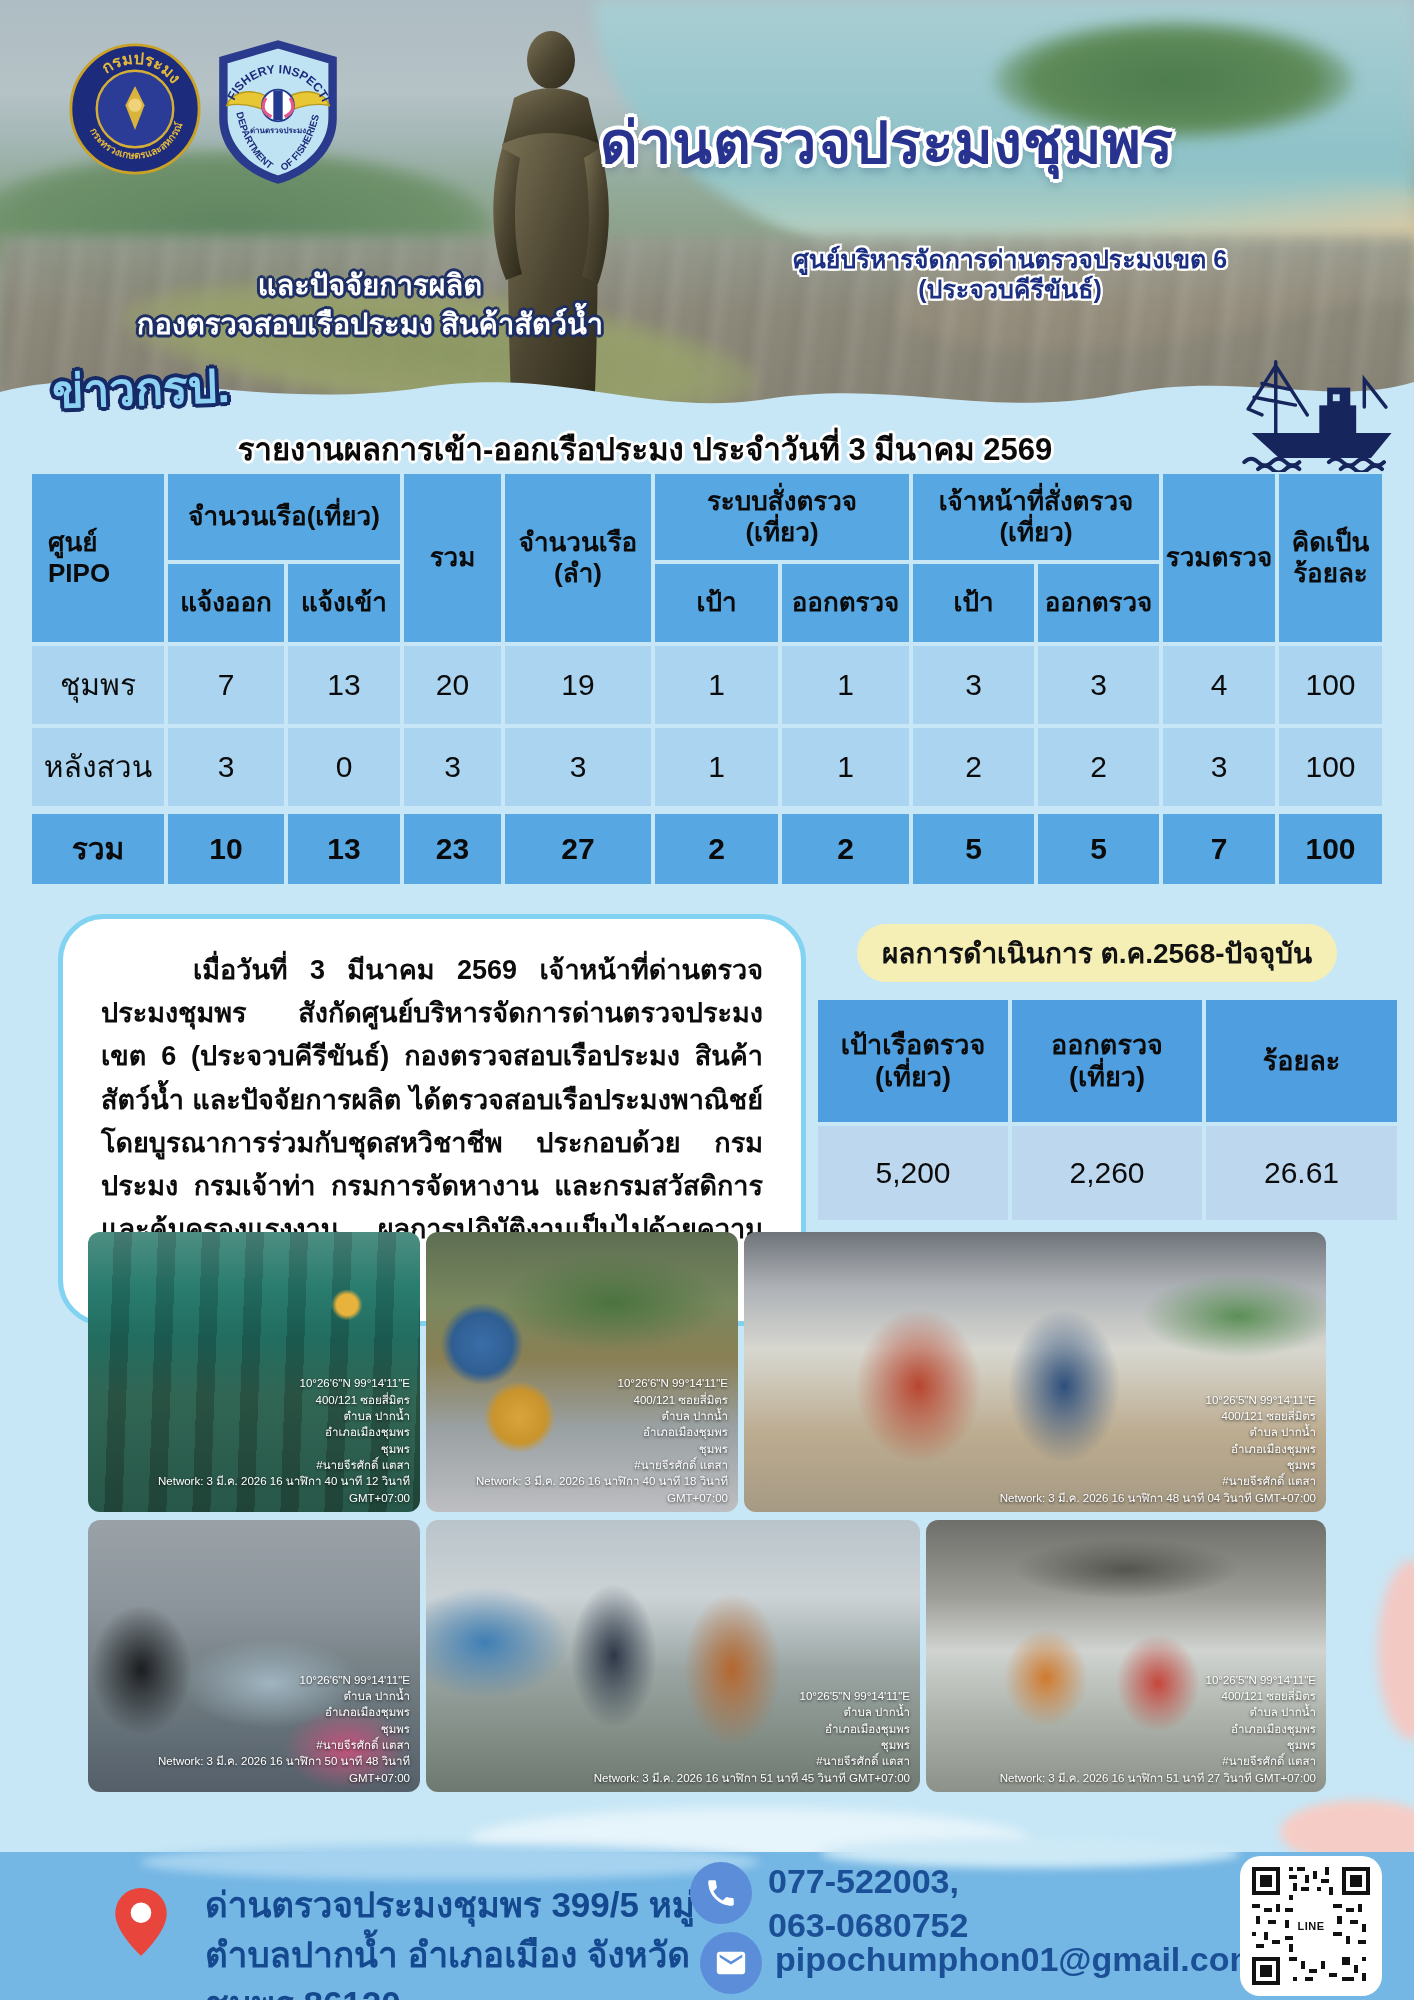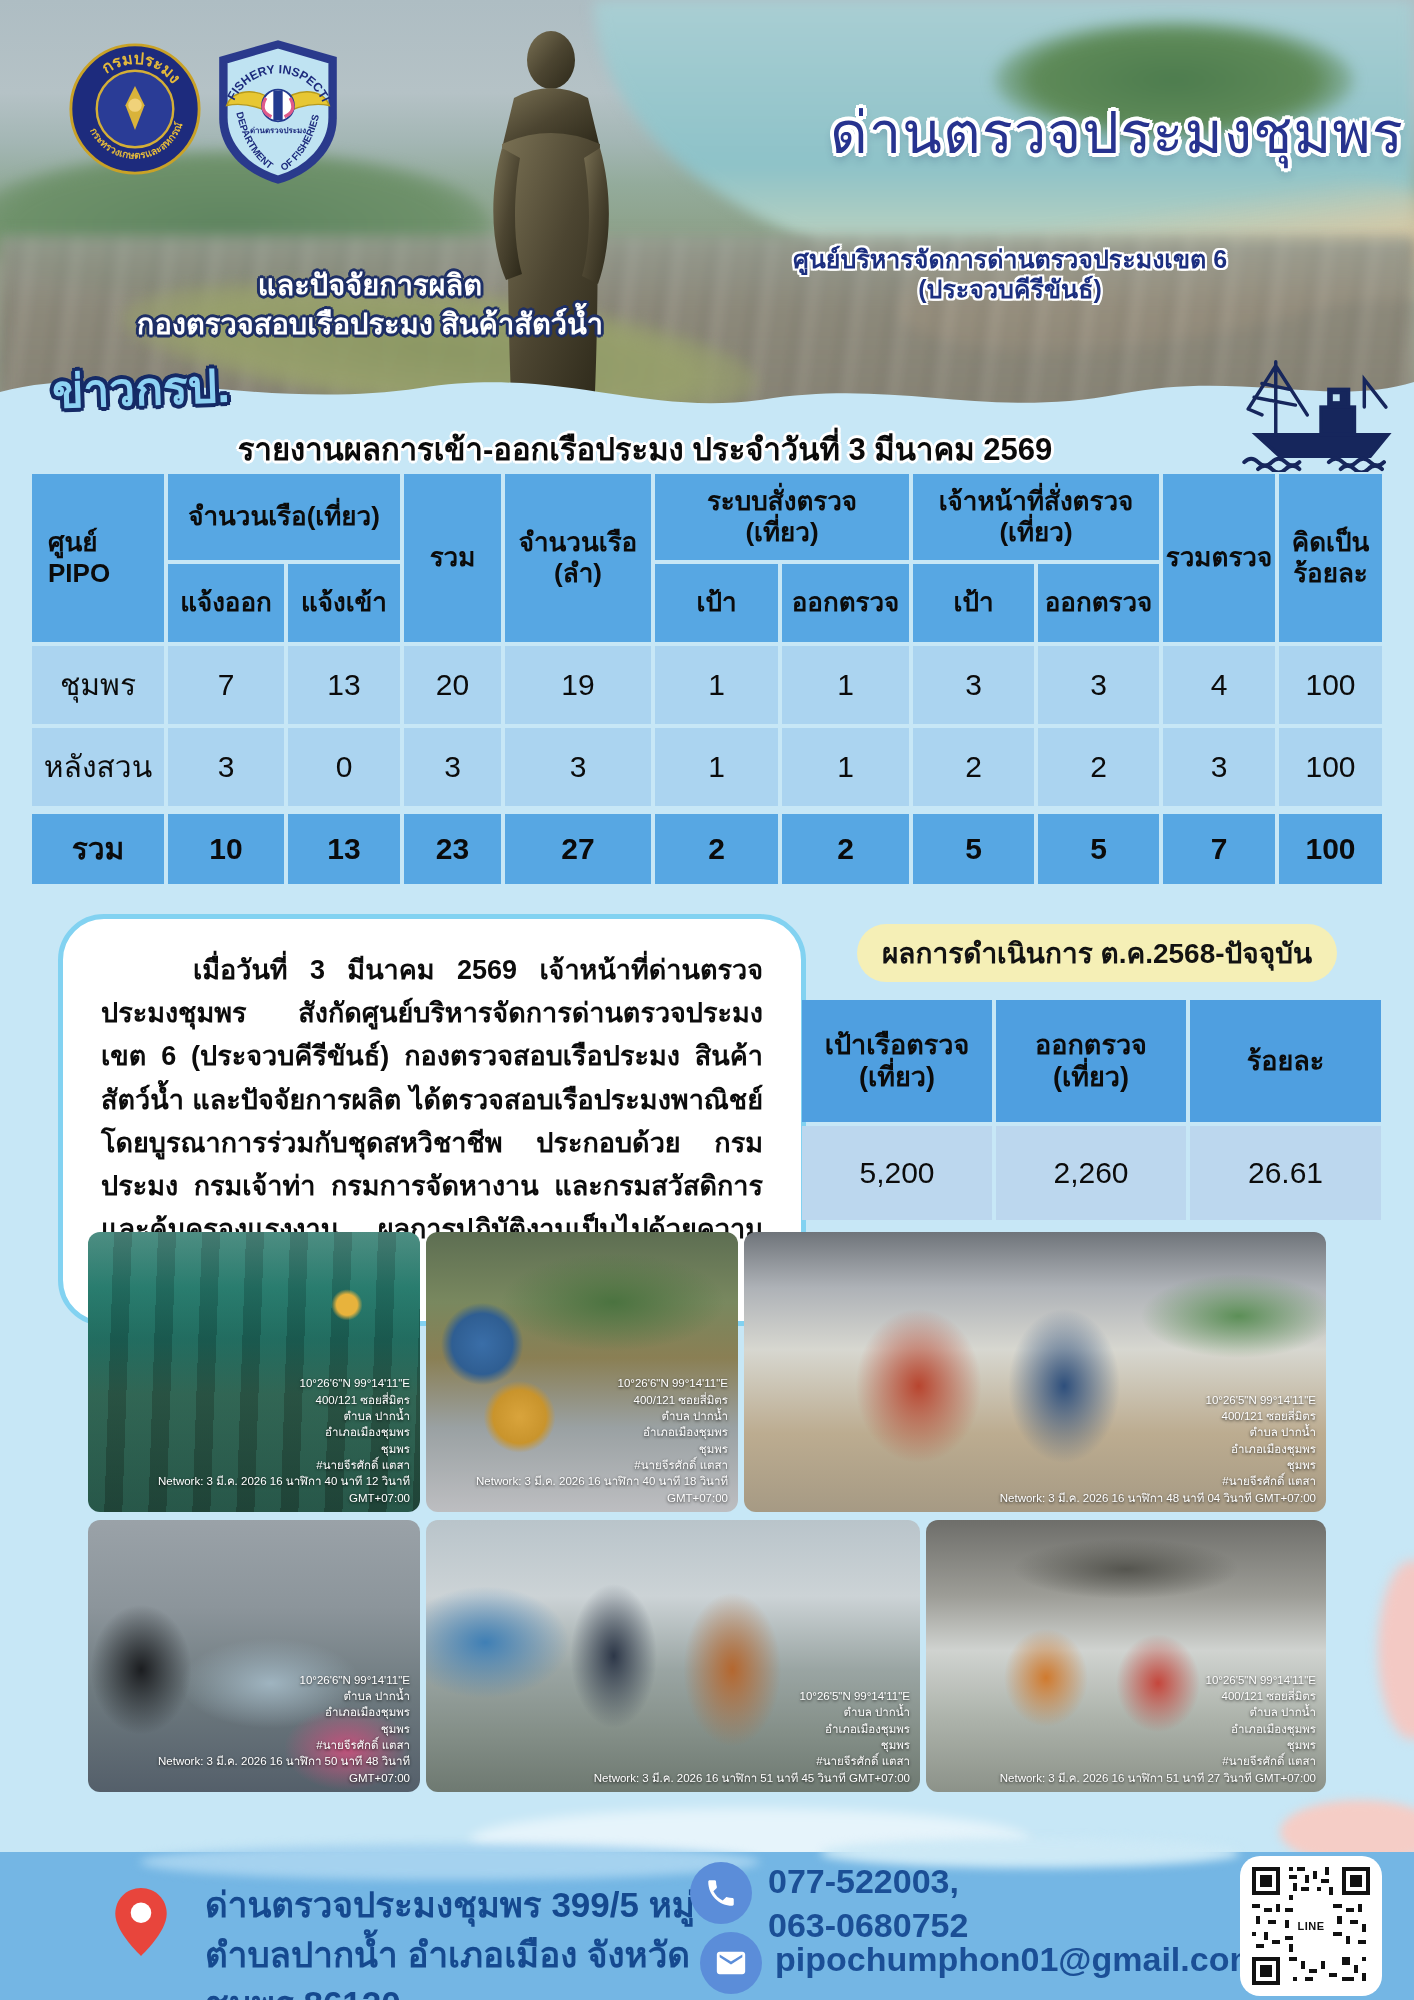--- a/index.html
+++ b/index.html
@@ -21,22 +21,22 @@
     background:radial-gradient(ellipse at center,#5f8560 0%,#6e916a 60%,rgba(110,145,106,0) 85%);}
   .river{left:120px;top:290px;width:640px;height:120px;border-radius:50%;transform:rotate(6deg);
     background:radial-gradient(ellipse at center,#8c9a62 0%,#99a26c 55%,rgba(153,162,108,0) 85%);opacity:.9;}
   .village{left:0;top:240px;width:1414px;height:185px;opacity:.8;
     background:repeating-linear-gradient(97deg,#8f887a 0 16px,#6e695f 16px 24px,#a19a8e 24px 38px,#7c766b 38px 46px);}
   .village2{left:0;top:235px;width:1414px;height:190px;
     background:linear-gradient(180deg,rgba(158,170,160,.55) 0%,rgba(140,135,120,.25) 40%,rgba(120,115,100,.35) 100%);}
   .statue-wrap{position:absolute;left:448px;top:18px;width:210px;height:400px;filter:blur(.6px);}
   .hero-wave{position:absolute;left:0;bottom:-2px;width:1414px;height:72px;}
 
-  .hero-title{position:absolute;left:600px;top:86px;width:804px;text-align:right;
-    font-size:58px;font-weight:400;color:#27338f;letter-spacing:1px;
+  .hero-title{position:absolute;left:600px;top:96px;width:804px;text-align:left;
+    font-size:58px;font-weight:700;color:#27338f;letter-spacing:1px;
     text-shadow:-4px 0 0 #fff,4px 0 0 #fff,0 -4px 0 #fff,0 4px 0 #fff,-3px -3px 0 #fff,3px -3px 0 #fff,-3px 3px 0 #fff,3px 3px 0 #fff,0 6px 10px rgba(20,40,90,.35);}
   .hero-sub{position:absolute;left:660px;top:244px;width:700px;text-align:center;
     font-size:25px;font-weight:800;color:#1c2f80;line-height:1.2;
     text-shadow:-2px 0 0 #fff,2px 0 0 #fff,0 -2px 0 #fff,0 2px 0 #fff,-2px 2px 0 #fff,2px 2px 0 #fff,-2px -2px 0 #fff,2px -2px 0 #fff;}
   .hero-division{position:absolute;left:90px;top:266px;width:560px;text-align:center;
     font-size:29px;font-weight:800;color:#ffffff;line-height:1.35;
     text-shadow:-3px 0 0 #1e2f66,3px 0 0 #1e2f66,0 -3px 0 #1e2f66,0 3px 0 #1e2f66,-2px 2px 0 #1e2f66,2px 2px 0 #1e2f66,-2px -2px 0 #1e2f66,2px -2px 0 #1e2f66;}
   .news-badge{position:absolute;left:52px;top:352px;font-size:46px;font-weight:800;color:#8ed2f3;transform:rotate(-2deg);
     text-shadow:-4px 0 0 #152a66,4px 0 0 #152a66,0 -4px 0 #152a66,0 4px 0 #152a66,-3px 3px 0 #152a66,3px 3px 0 #152a66,-3px -3px 0 #152a66,3px -3px 0 #152a66;}
 
@@ -67,21 +67,21 @@
 
   
   .narrative{position:absolute;left:58px;top:914px;width:748px;min-height:290px;background:#ffffff;
     border:5px solid #82d2f1;border-radius:46px;box-sizing:border-box;padding:30px 38px 26px 38px;}
   .narrative p{margin:0;font-size:27px;font-weight:600;color:#0c0c0c;line-height:1.6;text-indent:92px;text-align:justify;}
 
   
   .sum-pill{position:absolute;left:857px;top:924px;width:480px;height:58px;background:#f5efb6;border-radius:32px;
     display:flex;align-items:center;justify-content:center;font-size:28px;font-weight:800;color:#121212;}
   .stable{position:absolute;left:802px;top:1000px;width:587px;--scols:190px 190px 191px;}
-  .st-grid{display:grid;grid-template-columns:var(--scols);gap:4px;}
+  .st-grid{display:grid;grid-template-columns:var(--scols);gap:4px;padding-left:16px;}
   .sh{background:#4f9fe0;height:122px;font-size:27px;font-weight:700;}
   .sv{background:#bcd7ee;height:94px;font-size:30px;font-weight:500;margin-top:0;}
 
   
   .photo{position:absolute;margin:0;border-radius:12px;overflow:hidden;}
   .cap{position:absolute;left:8px;right:10px;bottom:6px;text-align:right;color:#fff;font-size:11.5px;line-height:1.42;
     font-weight:500;text-shadow:0 1px 3px rgba(0,0,0,.8);}
   .ph1{left:88px;top:1232px;width:332px;height:280px;
     background:radial-gradient(circle 26px at 78% 26%,#e8b33c 0%,#e8b33c 40%,rgba(232,179,60,0) 60%),
       repeating-linear-gradient(92deg,rgba(37,120,106,.55) 0 26px,rgba(22,84,74,.55) 26px 44px),

